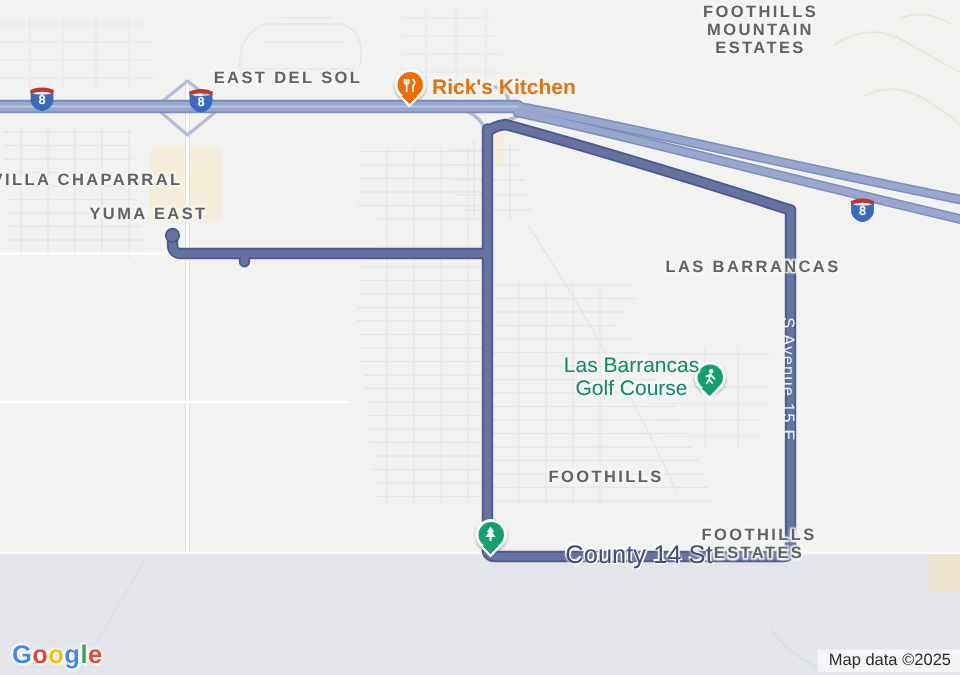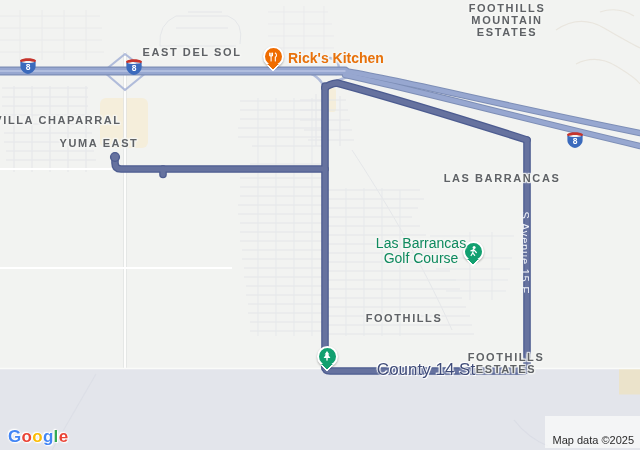--- a/index.html
+++ b/index.html
@@ -36,21 +36,21 @@
   
   .shield{position:absolute;width:18px;height:19px;z-index:4;}
 
   
   #google-logo{position:absolute;left:8px;top:427px;font-size:17px;font-weight:700;
        letter-spacing:.3px;z-index:9;
        text-shadow:0 0 2px #fff,0 0 3px #fff,1px 1px 1px #fff,-1px -1px 1px #fff;}
   #google-logo span{display:inline-block;}
   .gl0,.gl3{color:#4285F4;} .gl1,.gl5{color:#EA4335;} .gl2{color:#FBBC05;} .gl4{color:#34A853;}
   #attrib{position:absolute;right:0;bottom:2px;background:rgba(250,250,250,.75);
-       font-size:11px;color:#2b2b2b;padding:18px 6px 2px 8px;z-index:9;}
+       font-size:11px;color:#2b2b2b;padding:1px 6px 2px 8px;z-index:9;}
 </style>
 </head>
 <body>
 
 <div id="app">
 
   <svg id="map-svg" width="640" height="450" viewBox="0 0 640 450">
 
     <rect x="0" y="0" width="640" height="450" fill="#f2f3f1"></rect>
 

